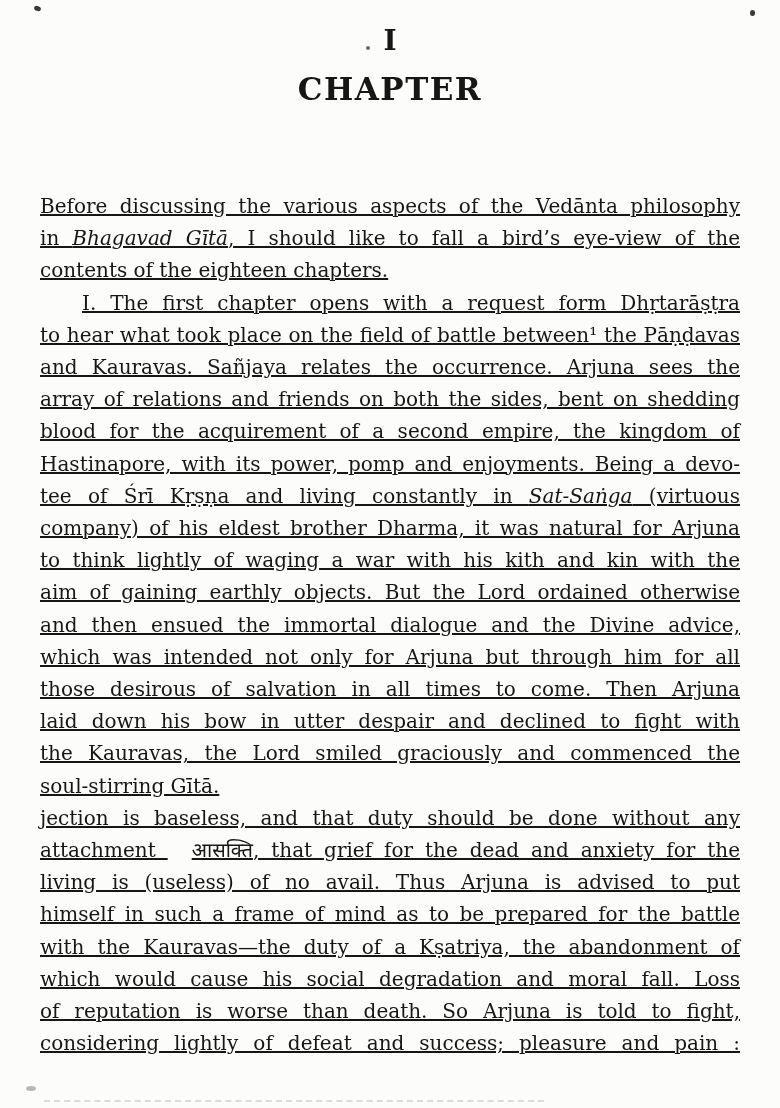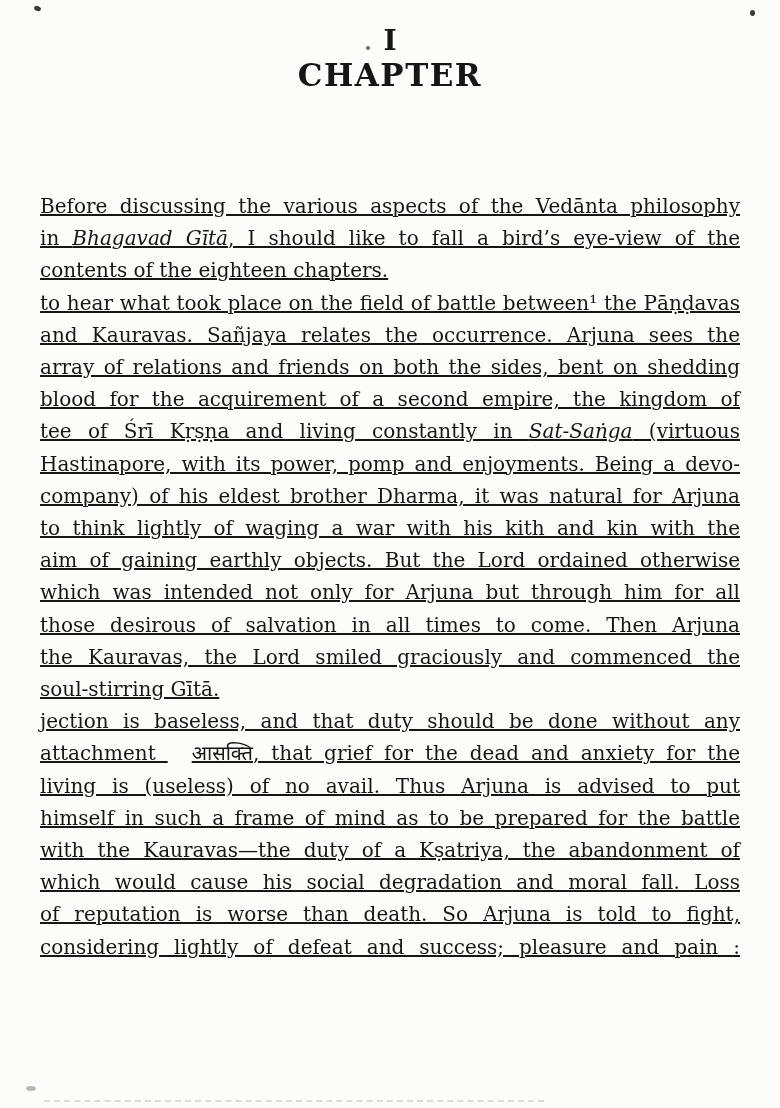--- a/index.html
+++ b/index.html
@@ -18,20 +18,21 @@
   }
   .chapter-number {
     font-size: 28px;
     font-weight: bold;
     line-height: 1.1;
   }
   .chapter-title {
     font-size: 31px;
     font-weight: bold;
     letter-spacing: 1.5px;
+    margin-top: 14px;
   }
   .body-text {
     position: absolute;
     top: 190px;
     left: 40px;
     width: 700px;
     font-size: 20px;
     line-height: 32.2px;
     text-decoration: underline;
   }
@@ -74,31 +75,34 @@
 
 <div class="heading">
   <div class="chapter-number">I</div>
   <div class="chapter-title">CHAPTER</div>
 </div>
 
 <div class="body-text" id="body-text">
     <div class="line"><span>Before discussing the various aspects of the Vedānta philosophy</span></div>
     <div class="line"><span>in </span><span class="it">Bhagavad Gītā</span><span>, I should like to fall a bird’s eye-view of the</span></div>
     <div class="line noj"><span>contents of the eighteen chapters.</span></div>
+    <div class="line ind"><span>I. The first chapter opens with a request form Dhṛtarāṣṭra</span></div>
     <div class="line"><span>to hear what took place on the field of battle between¹ the Pāṇḍavas</span></div>
     <div class="line"><span>and Kauravas. Sañjaya relates the occurrence. Arjuna sees the</span></div>
     <div class="line"><span>array of relations and friends on both the sides, bent on shedding</span></div>
     <div class="line"><span>blood for the acquirement of a second empire, the kingdom of</span></div>
+    <div class="line"><span>Hastinapore, with its power, pomp and enjoyments. Being a devo-</span></div>
     <div class="line"><span>tee of Śrī Kṛṣṇa and living constantly in </span><span class="it">Sat-Saṅga</span><span> (virtuous</span></div>
-    <div class="line"><span>Hastinapore, with its power, pomp and enjoyments. Being a devo-</span></div>
     <div class="line"><span>company) of his eldest brother Dharma, it was natural for Arjuna</span></div>
     <div class="line"><span>to think lightly of waging a war with his kith and kin with the</span></div>
     <div class="line"><span>aim of gaining earthly objects. But the Lord ordained otherwise</span></div>
+    <div class="line"><span>and then ensued the immortal dialogue and the Divine advice,</span></div>
     <div class="line"><span>which was intended not only for Arjuna but through him for all</span></div>
     <div class="line"><span>those desirous of salvation in all times to come. Then Arjuna</span></div>
+    <div class="line"><span>laid down his bow in utter despair and declined to fight with</span></div>
     <div class="line"><span>the Kauravas, the Lord smiled graciously and commenced the</span></div>
     <div class="line noj"><span>soul-stirring Gītā.</span></div>
     <div class="line"><span>jection is baseless, and that duty should be done without any</span></div>
     <div class="line"><span>attachment </span><span class="dev">आसक्ति</span><span>, that grief for the dead and anxiety for the</span></div>
     <div class="line"><span>living is (useless) of no avail. Thus Arjuna is advised to put</span></div>
     <div class="line"><span>himself in such a frame of mind as to be prepared for the battle</span></div>
     <div class="line"><span>with the Kauravas—the duty of a Kṣatriya, the abandonment of</span></div>
     <div class="line"><span>which would cause his social degradation and moral fall. Loss</span></div>
     <div class="line"><span>of reputation is worse than death. So Arjuna is told to fight,</span></div>
     <div class="line"><span>considering lightly of defeat and success; pleasure and pain :</span></div>

